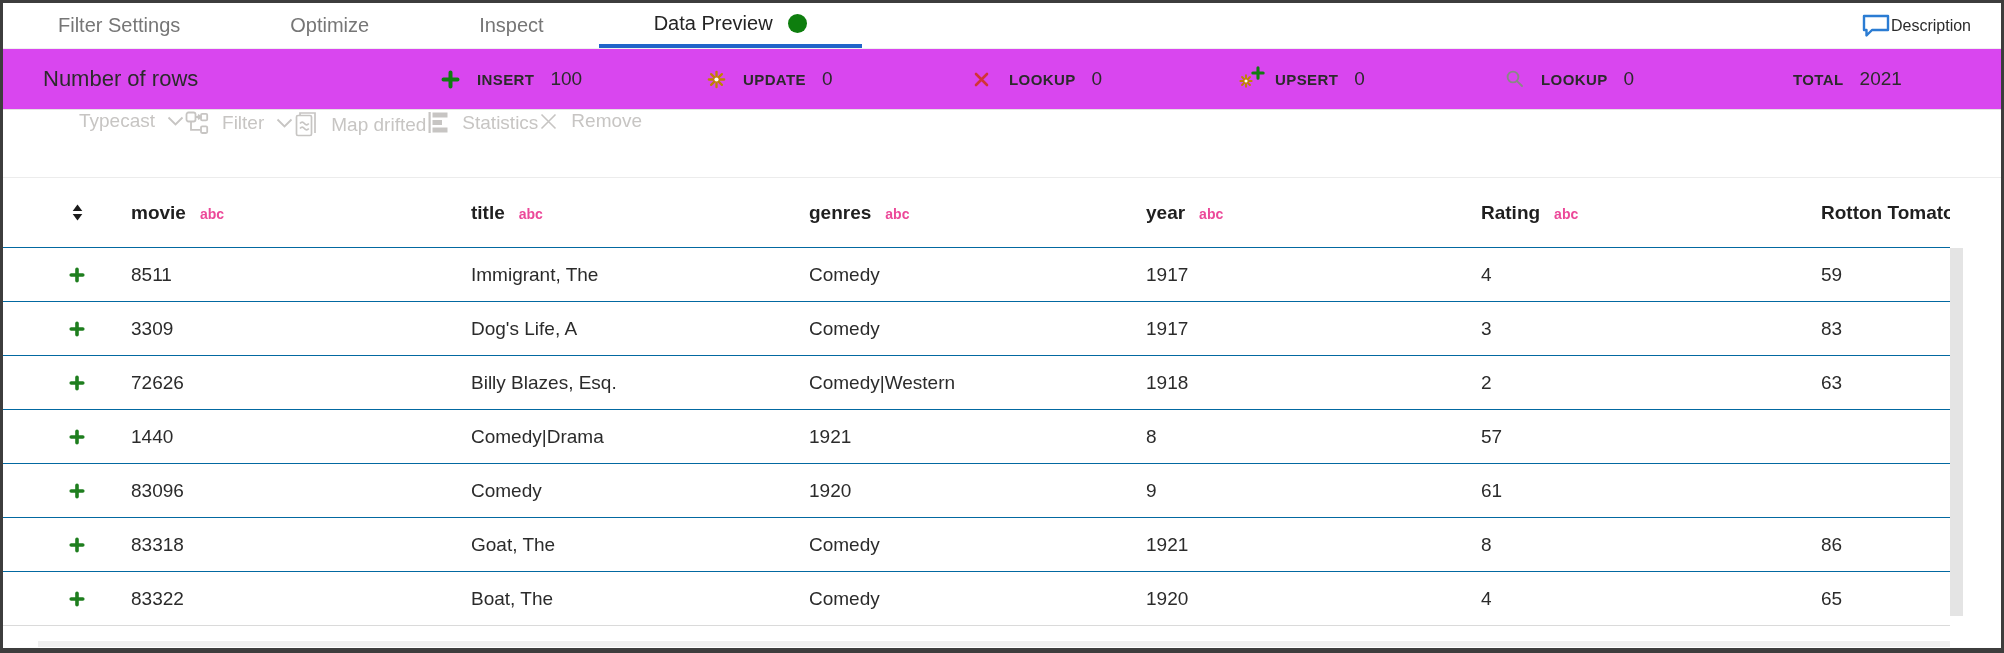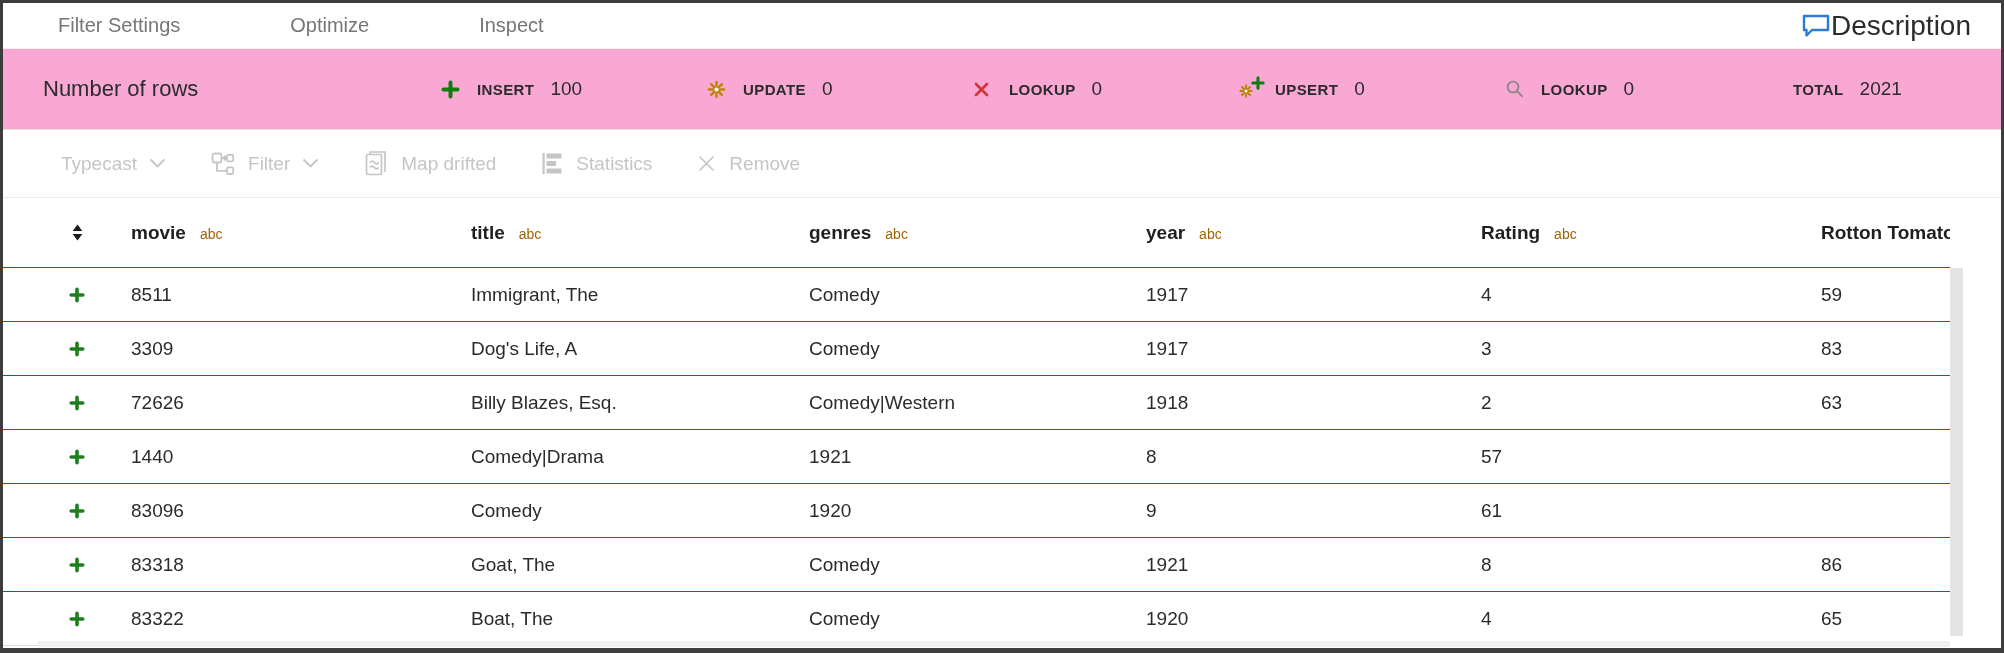--- a/index.html
+++ b/index.html
@@ -6,43 +6,43 @@
   .window{
     position:relative;width:2004px;height:653px;box-sizing:border-box;
     border:3px solid #3d3d3d;border-bottom-width:5px;background:#fff;
     font-family:"Liberation Sans",sans-serif;overflow:hidden;
   }
   
   .tabbar{height:45px;display:flex;align-items:stretch;}
   .tab{display:flex;align-items:center;padding:0 55px;font-size:20px;color:#767676;box-sizing:border-box;}
   .tab.active{color:#242424;border-bottom:4px solid #2065c9;}
   .status-dot{width:19px;height:19px;border-radius:50%;background:#0e7e0e;margin-left:15px;}
-  .description-btn{margin-left:auto;display:flex;align-items:center;padding:0 30px;color:#2b2b2b;font-size:28px;}
+  .description-btn{margin-left:auto;display:flex;align-items:center;padding:0 30px;color:#2b2b2b;font-size:16px;}
   
-  .statsbar{height:82px;background:#f9a8d4;border-top:1px solid #f0efee;border-bottom:1px solid #e3e2e1;
+  .statsbar{height:62px;background:#d946ef;border-top:1px solid #f0efee;border-bottom:1px solid #e3e2e1;
     display:flex;align-items:center;box-sizing:border-box;}
   .stats-title{margin-left:40px;font-size:22px;color:#2b2b2b;width:398px;flex:0 0 auto;}
   .stat{display:flex;align-items:center;width:266px;flex:0 0 auto;}
   .stat.no-icon{padding-left:22px;box-sizing:border-box;}
   .stat-icon{width:36px;display:flex;align-items:center;flex:0 0 auto;}
   .stat-label{font-size:15px;font-weight:bold;color:#2b2b2b;letter-spacing:.4px;margin-right:16px;white-space:nowrap;}
   .stat-value{font-size:19px;color:#2b2b2b;}
   .upsert-combo{position:relative;width:26px;height:26px;display:inline-block;}
   .upsert-combo .ast{position:absolute;left:0;bottom:0;}
   .upsert-combo .pls{position:absolute;right:0;top:0;}
   
-  .toolbar{height:67px;display:flex;align-items:center;padding-left:58px;gap:44px;color:#c7c5c3;font-size:19px;}
+  .toolbar{height:67px;display:flex;align-items:flex-start;padding-left:76px;color:#c7c5c3;font-size:19px;}
   .tool{display:flex;align-items:center;gap:12px;white-space:nowrap;}
   
   .table{position:relative;border-top:1px solid #ececec;}
   .grid-row{display:grid;grid-template-columns:128px 340px 338px 337px 335px 340px minmax(0,1fr);align-items:center;}
   .thead{height:69px;width:1947px;overflow:hidden;white-space:nowrap;}
   .th{display:flex;align-items:baseline;gap:14px;white-space:nowrap;overflow:hidden;}
   .th-name{font-size:19px;font-weight:bold;color:#1f1f1f;}
-  .th-type{font-size:14px;color:#a16207;}
+  .th-type{font-size:14px;color:#ec4899;font-weight:bold;}
   .icon-cell{display:flex;justify-content:center;padding-left:20px;}
   .row{height:53px;width:1947px;overflow:hidden;border-top:1px solid #0369a1;font-size:19px;color:#2b2b2b;white-space:nowrap;}
   .row:last-child{border-bottom:1px solid #dadada;}
   .cell{overflow:hidden;}
   .vscroll{position:absolute;left:1947px;top:70px;width:13px;height:368px;background:#e4e4e4;}
   .hscroll{position:absolute;left:35px;bottom:1px;width:1912px;height:6px;background:#efefef;}
 </style>
 </head>
 <body>
 
@@ -50,20 +50,24 @@
 
   <div class="tabbar">
     <div class="tab">
       <span>Filter Settings</span>
     </div>
     <div class="tab">
       <span>Optimize</span>
     </div>
     <div class="tab">
       <span>Inspect</span>
+    </div>
+    <div class="tab active">
+      <span>Data Preview</span>
+      <span class="status-dot"></span>
     </div>
     <div class="description-btn">
       <span style="display:flex;">
         <svg width="30" height="26" viewBox="0 0 30 26">
             <path d="M3 3 h24 v14 h-16 l-5.5 5.5 v-5.5 h-2.5 z" fill="none" stroke="#2b7cd3" stroke-width="2.4" stroke-linejoin="round"></path>
           </svg>
       </span>
       <span>Description</span>
     </div>
   </div>

